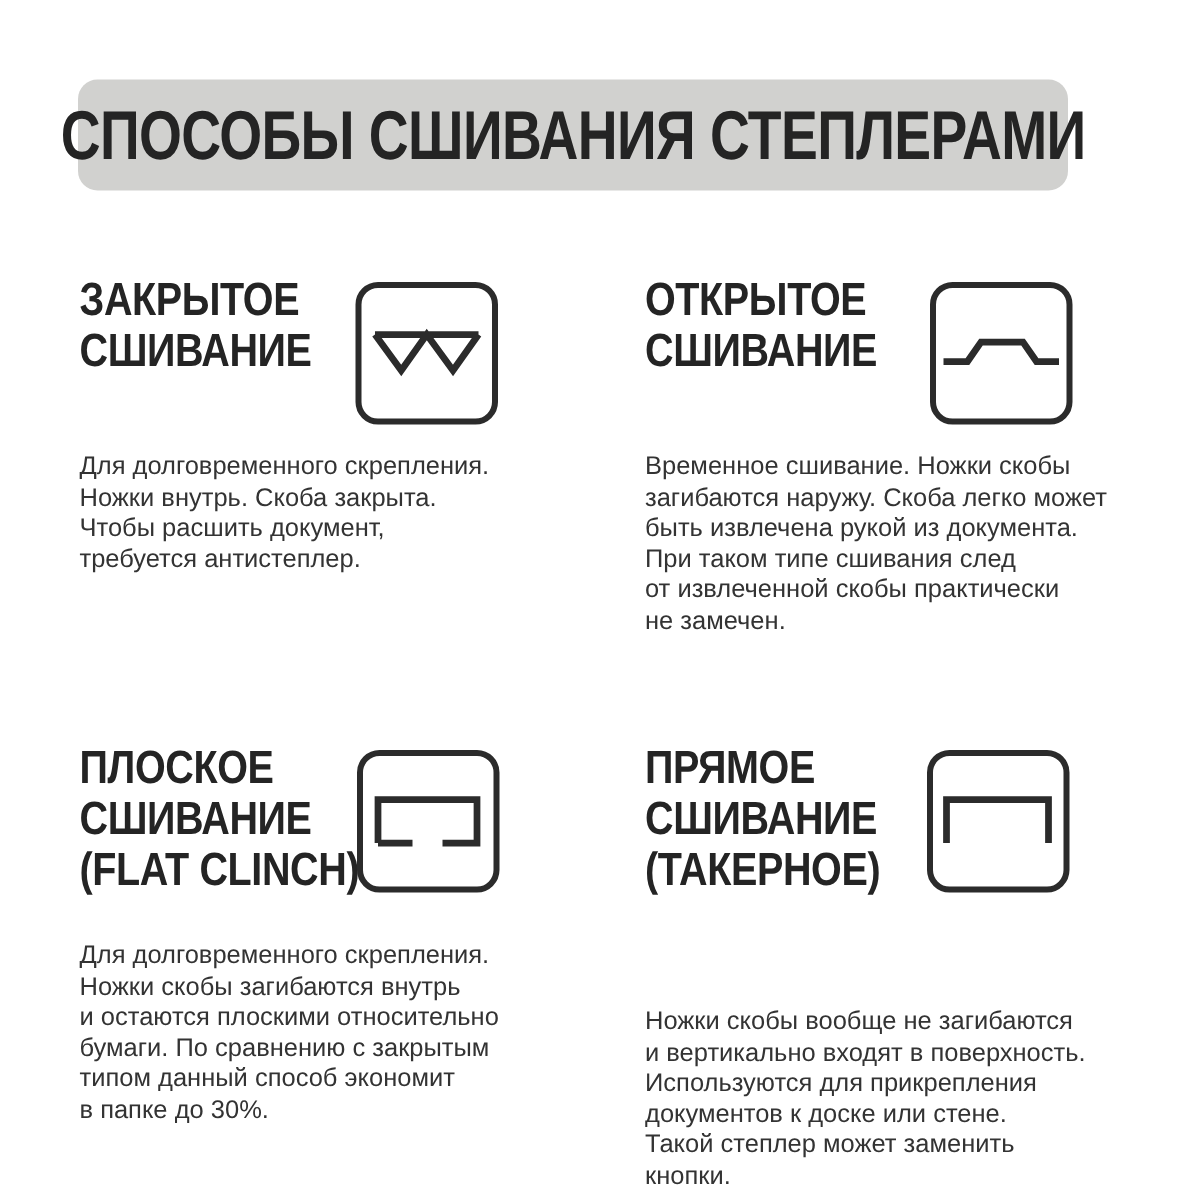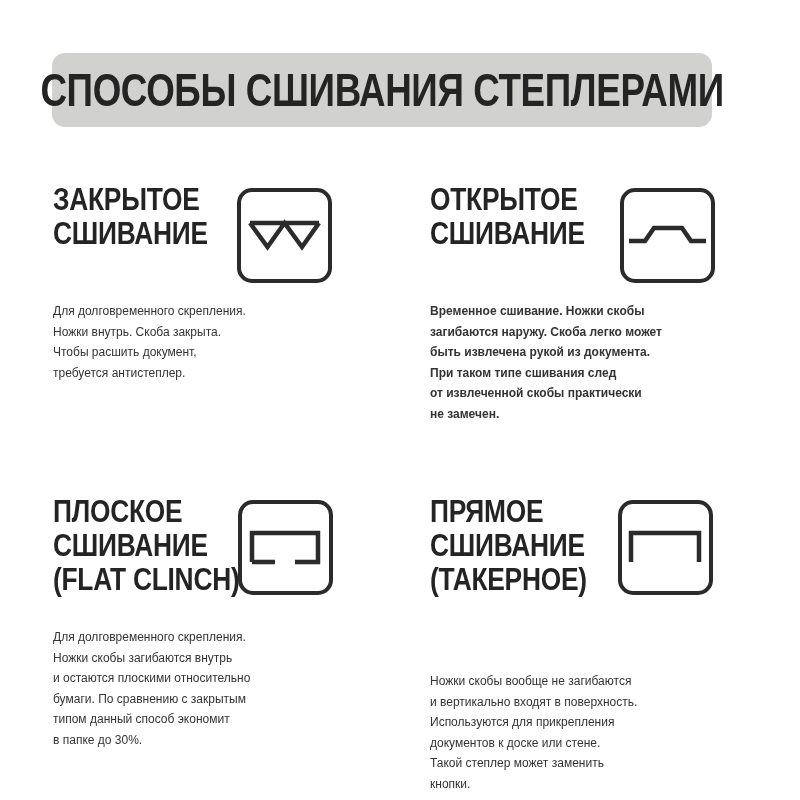--- a/index.html
+++ b/index.html
@@ -77,29 +77,29 @@
     stroke: #2b2b2b;
     stroke-width: 4.5;
     fill: none;
     stroke-linecap: butt;
     stroke-linejoin: miter;
   }
 
   
   .body-text {
     position: absolute;
-    font-size: 12px;
+    font-size: 17px;
     line-height: 20.5px;
     color: #333333;
     white-space: pre-line;
     letter-spacing: 0;
     width: 340px;
   }
   .body-1 { left: 53px;  top: 301px; }
-  .body-2 { left: 430px; top: 301px; font-weight: bold; }
+  .body-2 { left: 430px; top: 301px; }
   .body-3 { left: 53px;  top: 627px; }
   .body-4 { left: 430px; top: 627px; margin-top: 44px; }
 </style>
 </head>
 <body>
 
 <div class="banner">
   <div class="banner-title">СПОСОБЫ СШИВАНИЯ СТЕПЛЕРАМИ</div>
 </div>
 

